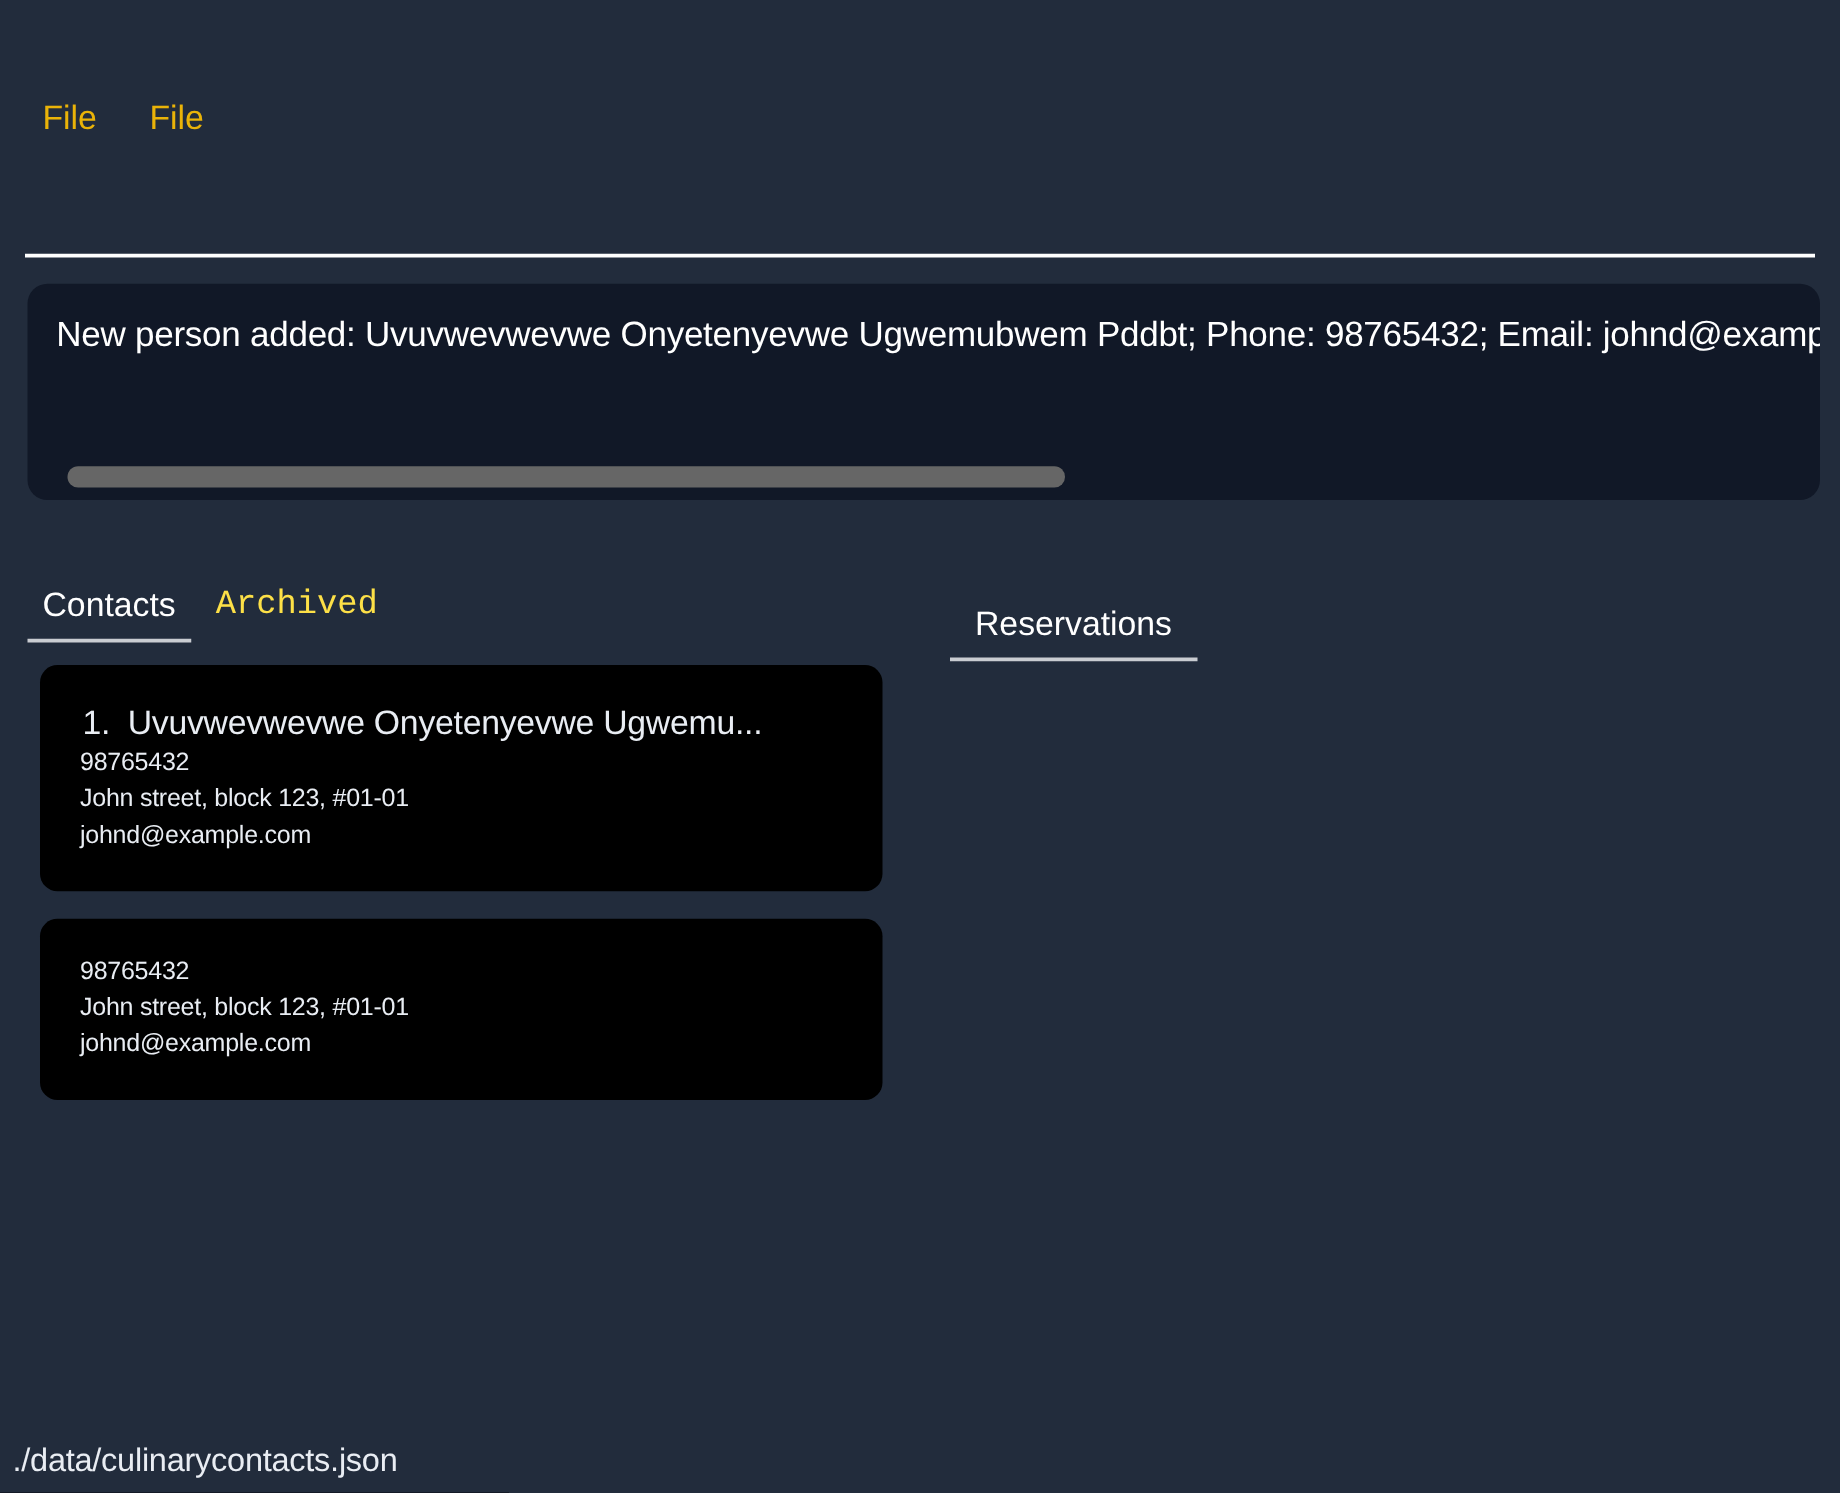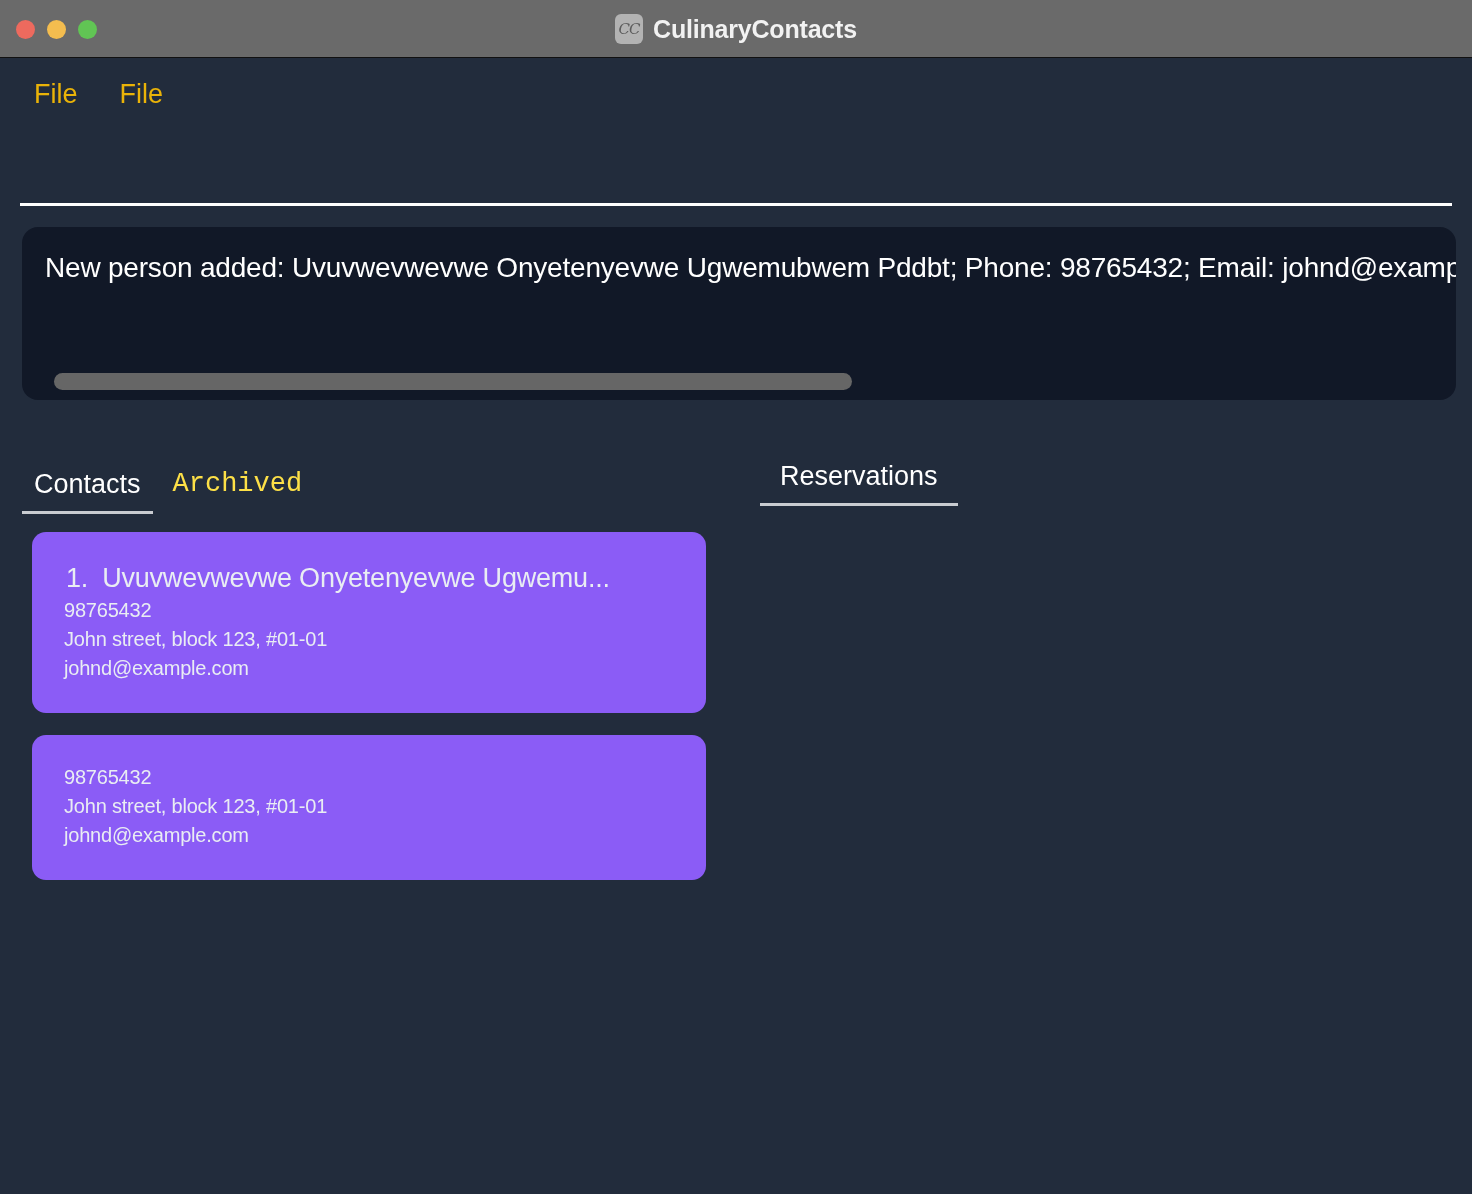--- a/index.html
+++ b/index.html
@@ -136,21 +136,21 @@
   }
 
   
   .panel-left {
     position: absolute;
     left: 0; top: 440px;
     width: 740px;
   }
   .panel-right {
     position: absolute;
-    left: 740px; top: 432px;
+    left: 740px; top: 455px;
     width: 732px;
   }
 
   .tabbar {
     display: flex;
     align-items: flex-end;
     height: 74px;
   }
   .tabbar.left  { padding-left: 22px; gap: 8px; }
   .tabbar.right { padding-left: 20px; }
@@ -177,21 +177,21 @@
   
   .card-list {
     padding: 0 0 0 32px;
     margin-top: 18px;
     display: flex;
     flex-direction: column;
     gap: 22px;
   }
   .card {
     width: 674px;
-    background: #8b5cf6;
+    background: #000000;
     border-radius: 14px;
     padding: 28px 16px 30px 0;
   }
   .card-title {
     font-size: 27px;
     color: #e9edf3;
     padding-left: 34px;
     white-space: nowrap;
     overflow: hidden;
     line-height: 1.35;
@@ -220,31 +220,20 @@
     font-size: 26px;
     color: #e9edf3;
     letter-spacing: -0.2px;
   }
 </style>
 </head>
 <body>
 
 <div class="window">
 
-  <div class="titlebar">
-    <div class="traffic">
-      <span class="light close"></span>
-      <span class="light min"></span>
-      <span class="light max"></span>
-    </div>
-    <div class="title-center">
-      <span class="app-icon">CC</span>
-      <span class="app-title">CulinaryContacts</span>
-    </div>
-  </div>
 
   <div class="menubar">
     <span class="menu-item">File</span>
     <span class="menu-item">File</span>
   </div>
 
   <div class="separator"></div>
 
   <div class="resultbox">
     <div class="result-text">New person added: Uvuvwevwevwe Onyetenyevwe Ugwemubwem Pddbt; Phone: 98765432; Email: johnd@example.com</div>
@@ -279,14 +268,17 @@
     </div>
   </div>
 
   <div class="panel-right">
     <div class="tabbar right">
       <span class="tab active right-tab">Reservations</span>
     </div>
     <div class="card-list"></div>
   </div>
 
+  <div class="statusbar">
+    <span class="status-text">./data/culinarycontacts.json</span>
+  </div>
 
 </div>
 
 </body></html>

